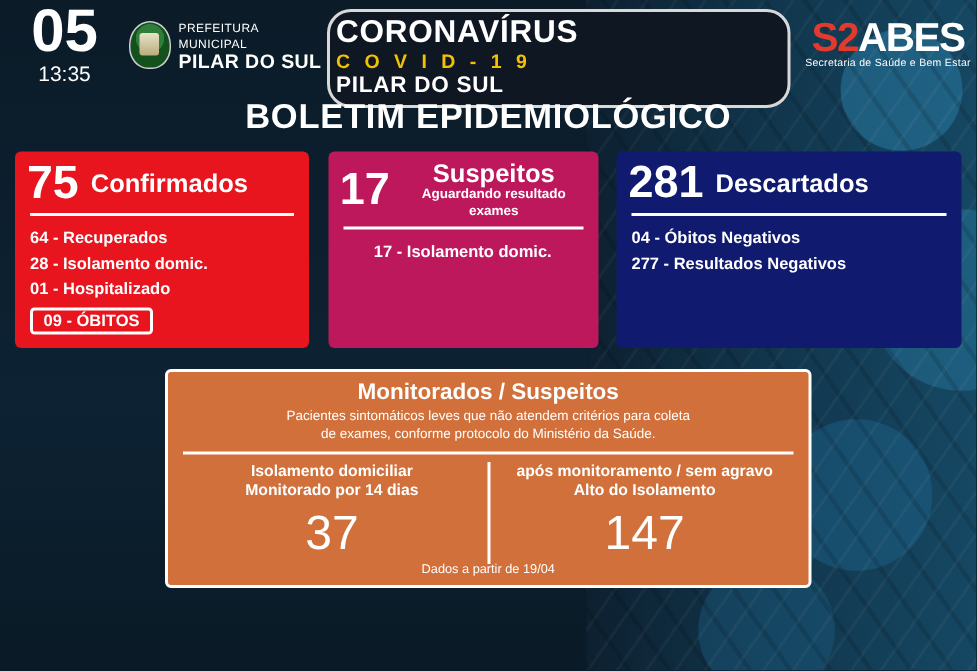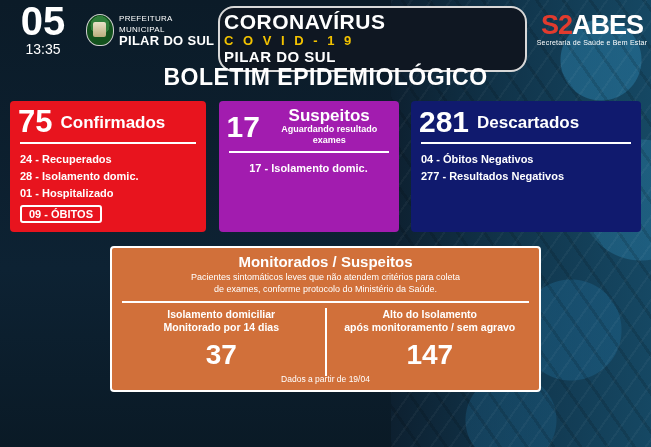--- a/index.html
+++ b/index.html
@@ -81,42 +81,42 @@
   .card-head{display:flex;align-items:center;gap:8px;padding:6px 8px 4px;}
   .big-num{font-size:30px;font-weight:bold;line-height:30px;}
   .head-label{font-size:17px;font-weight:bold;line-height:17px;}
   .head-sub{font-size:9px;line-height:11px;font-weight:bold;}
   .hr{height:2px;background:#fff;margin:1px 10px 0;}
   .card-body{padding:7px 10px 9px;}
   .row{font-size:11px;font-weight:bold;line-height:17px;}
 
   .card-conf{background:#e8141e;width:196px;}
   .card-conf .big-num{font-size:31px;}
-  .card-susp{background:#a21caf;width:180px;text-align:center;}
+  .card-susp{background:#be185d;width:180px;text-align:center;}
   .card-susp .card-head{justify-content:center;}
   .card-susp .card-body{text-align:center;}
   .card-desc{background:#101a6e;width:230px;}
   .obitos{
     display:inline-block;border:2px solid #fff;border-radius:3px;
     padding:1px 7px;font-size:11px;font-weight:bold;margin-top:3px;
   }
 
   
   .monitor{
     margin:14px 110px 0 110px;background:#d1703a;border:2px solid #fff;border-radius:4px;
     color:#fff;text-align:center;padding:5px 6px 6px;
   }
   .mon-title{font-size:15px;font-weight:bold;line-height:18px;}
   .mon-desc{font-size:9px;line-height:12px;padding:0 8px 4px;}
   .mon-sep{height:2px;background:#fff;margin:2px 4px 5px;}
   .mon-grid{display:flex;}
   .mon-col{flex:1;padding:0 4px;}
   .mon-col.left{border-right:2px solid #fff;}
   .mon-col-title{font-size:10.5px;font-weight:bold;line-height:13px;}
-  .mon-col-num{font-size:28px;font-weight:bold;line-height:42px;}
+  .mon-col-num{font-size:32px;font-weight:normal;line-height:42px;}
   .footnote{font-size:8.5px;margin-top:-2px;}
 </style>
 </head>
 <body>
 
 <div class="bg-left"></div>
 <div class="bg-virus"></div>
 
 <div class="wrap">
 
@@ -153,21 +153,21 @@
 
     <div class="card card-conf">
       <div class="card-head">
         <div class="big-num">75</div>
         <div>
           <div class="head-label">Confirmados</div>
         </div>
       </div>
       <div class="hr"></div>
       <div class="card-body">
-        <div class="row">24 - Recuperados</div>
+        <div class="row">64 - Recuperados</div>
         <div class="row">28 - Isolamento domic.</div>
         <div class="row">01 - Hospitalizado</div>
         <div class="obitos">09 - ÓBITOS</div>
       </div>
     </div>
 
     <div class="card card-susp">
       <div class="card-head">
         <div class="big-num">17</div>
         <div>
@@ -203,21 +203,21 @@
       <div>de exames, conforme protocolo do Ministério da Saúde.</div>
     </div>
     <div class="mon-sep"></div>
     <div class="mon-grid">
       <div class="mon-col left">
         <div class="mon-col-title">Isolamento domiciliar</div>
         <div class="mon-col-title">Monitorado por 14 dias</div>
         <div class="mon-col-num">37</div>
       </div>
       <div class="mon-col">
+        <div class="mon-col-title">após monitoramento / sem agravo</div>
         <div class="mon-col-title">Alto do Isolamento</div>
-        <div class="mon-col-title">após monitoramento / sem agravo</div>
         <div class="mon-col-num">147</div>
       </div>
     </div>
     <div class="footnote">Dados a partir de 19/04</div>
   </div>
 
 </div>
 
 </body></html>

